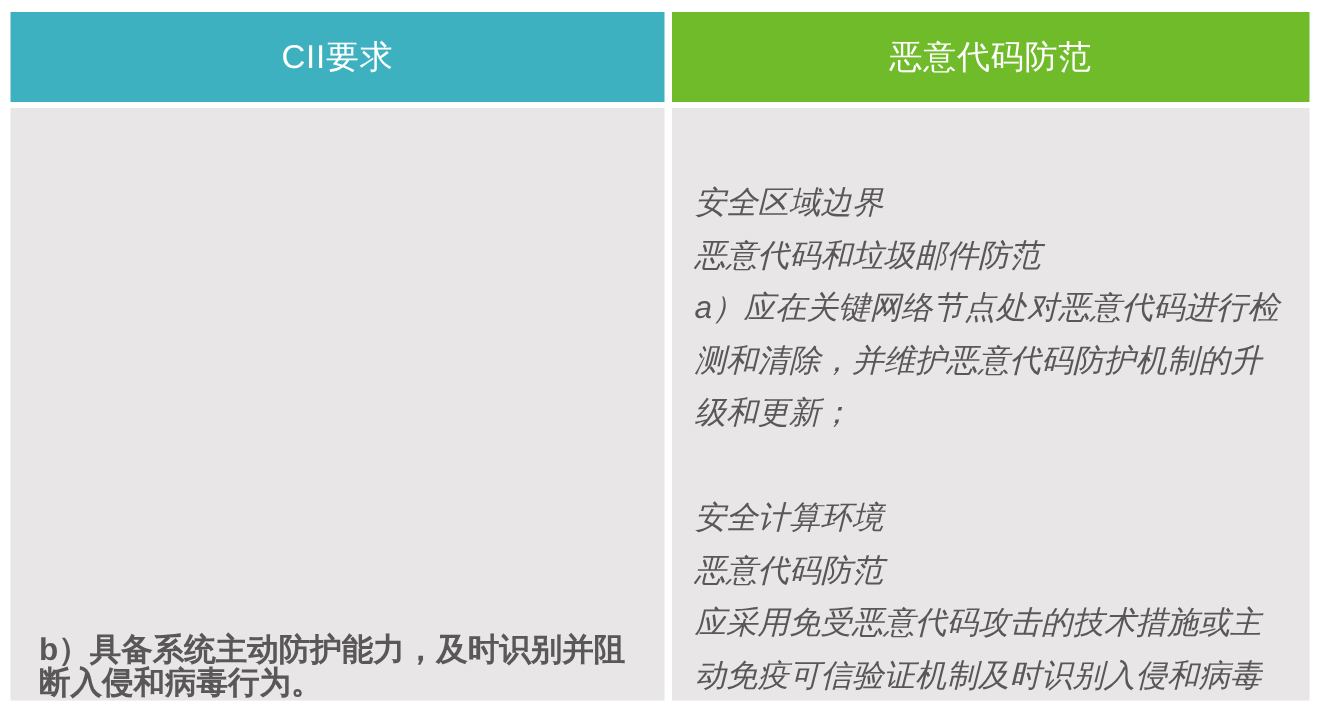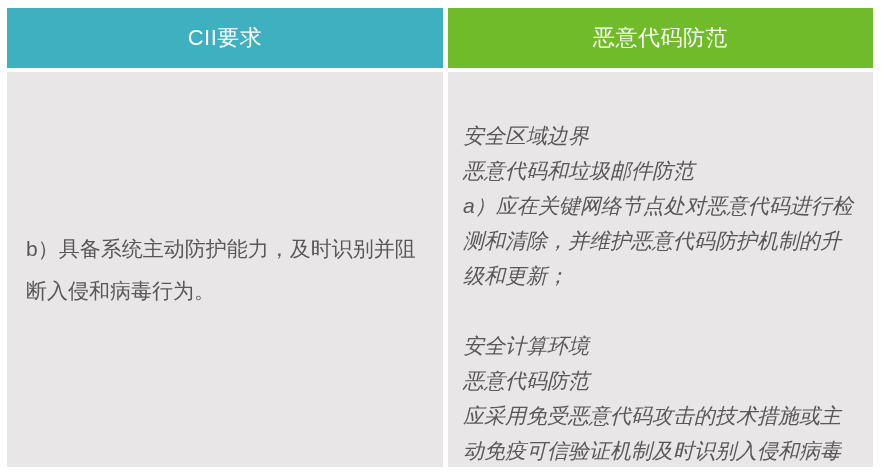--- a/index.html
+++ b/index.html
@@ -49,23 +49,24 @@
     background: var(--cell-bg, #e8e6e6);
     color: var(--cell-text, #595757);
     font-size: 21px;
     white-space: pre-line;
     box-sizing: border-box;
     overflow: hidden;
   }
   .body-cii {
     display: flex;
     flex-direction: column;
-    justify-content: center;
+    justify-content: flex-end;
     padding: 0 17px 0 19px;
-    line-height: 42px;
+    line-height: 22px;
+    font-weight: bold;
   }
   .body-dengbao {
     padding: 11px 14px 0 15px;
     line-height: 35px;
     font-style: italic;
   }
 </style>
 </head>
 <body>
 

